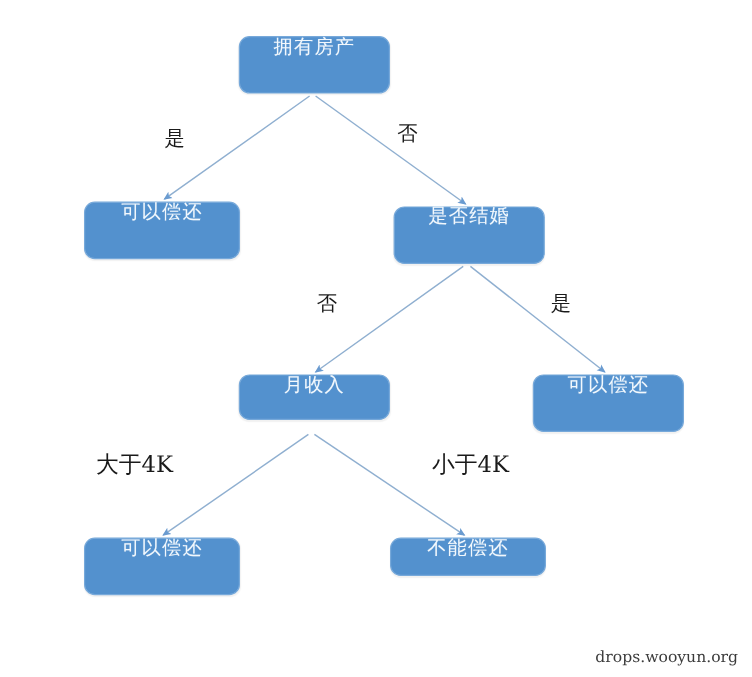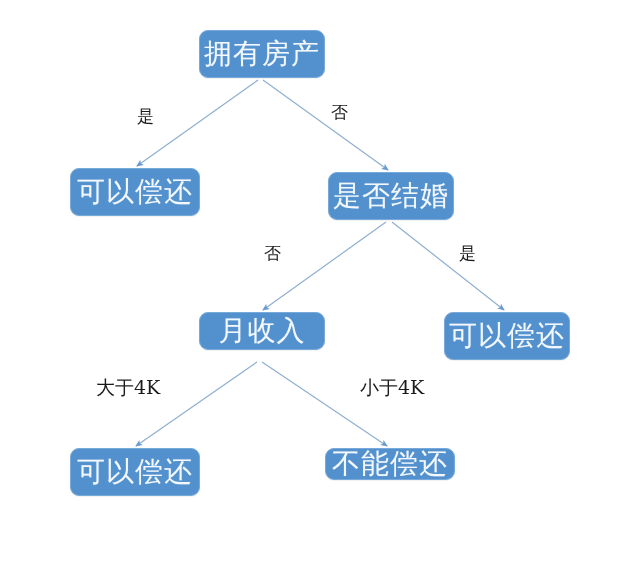--- a/index.html
+++ b/index.html
@@ -23,23 +23,23 @@
     height: 564px;
   }
   .node {
     position: absolute;
     box-sizing: border-box;
     background: #5391CE;
     border: 1px solid #77A9DA;
     border-radius: 9px;
     color: #F2F8FD;
     display: flex;
-    align-items: center;
+    align-items: flex-start;
     justify-content: center;
-    font-size: 28px;
+    font-size: 16px;
     letter-spacing: 1px;
     line-height: 1;
     text-shadow: 0 0 1px rgba(255,255,255,0.25);
     box-shadow: 0 1px 1px rgba(0,0,0,0.06);
   }
   .edge-label {
     position: absolute;
     color: #1a1a1a;
     font-family: "DejaVu Serif", "Liberation Serif", serif;
     font-size: 17px;
@@ -101,17 +101,18 @@
       </div>
       <div class="node" style="left: 325px; top: 448px; width: 130px; height: 32px;">
         <span>不能偿还</span>
       </div>
     </div>
   <div id="labels">
       <div class="edge-label" style="left: 137px; top: 108px;">是</div>
       <div class="edge-label" style="left: 331px; top: 104px;">否</div>
       <div class="edge-label" style="left: 264px; top: 245px;">否</div>
       <div class="edge-label" style="left: 459px; top: 245px;">是</div>
-      <div class="edge-label wide" style="left: 96px; top: 378px;">大于4K</div>
+      <div class="edge-label wide" style="left: 80px; top: 378px;">大于4K</div>
       <div class="edge-label wide" style="left: 331px; top: 378px; margin-left: 29px;">小于4K</div>
     </div>
 
+  <div id="watermark">drops.wooyun.org</div>
 </div>
 
 </body></html>

